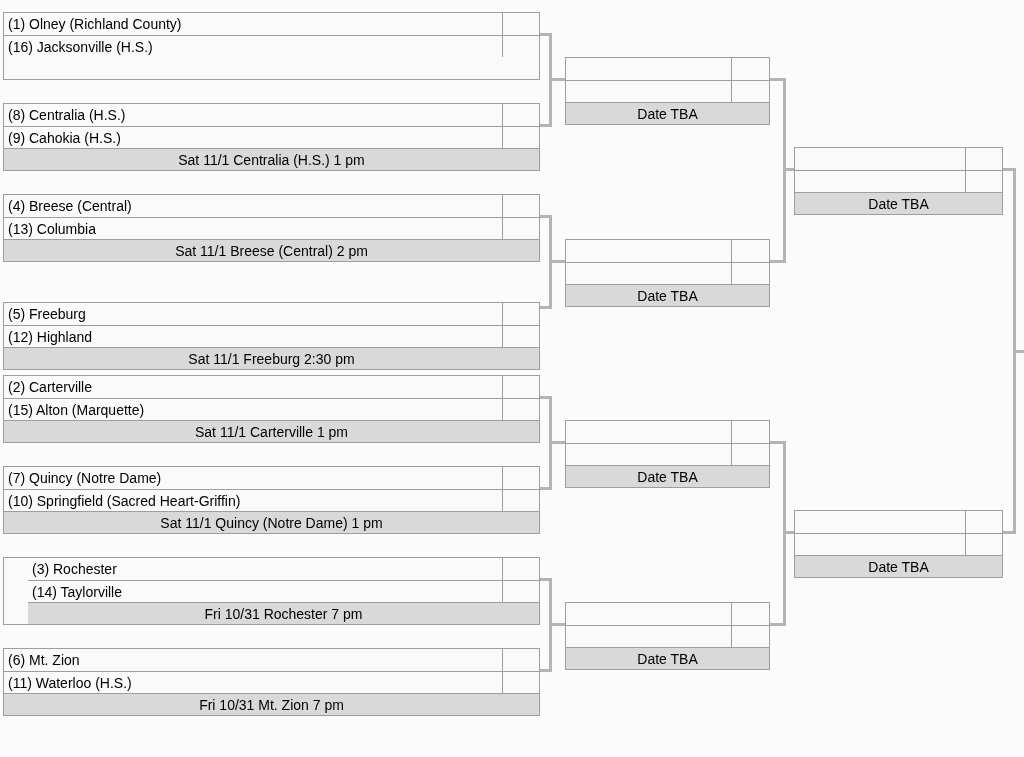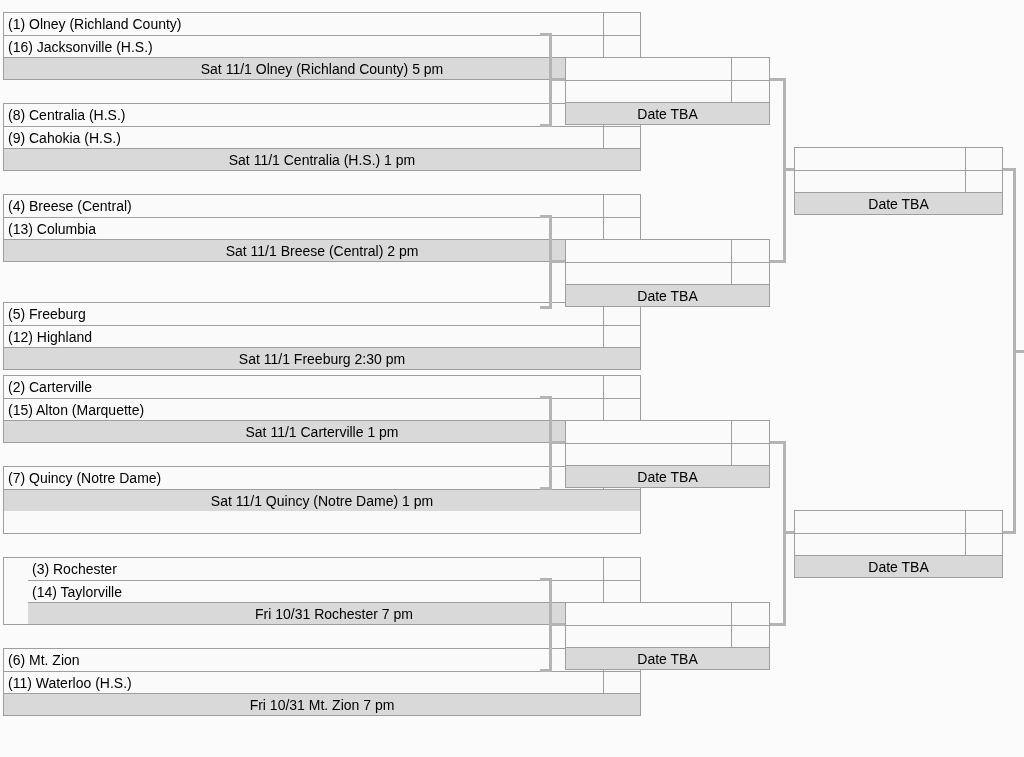--- a/index.html
+++ b/index.html
@@ -37,21 +37,21 @@
     border-left: 1px solid #9e9e9e;
     flex: 0 0 36px;
   }
   .info {
     background: #d9d9d9;
     justify-content: center;
     text-align: center;
   }
 
   
-  .r1 { left: 3px; width: 638px; }
+  .r1 { left: 3px; width: 537px; }
   .p-r1m0 { top: 12px; }  .p-r1m1 { top: 103px; }
   .p-r1m2 { top: 194px; } .p-r1m3 { top: 302px; }
   .p-r1m4 { top: 375px; } .p-r1m5 { top: 466px; }
   .p-r1m6 { top: 557px; padding-left: 24px; } .p-r1m7 { top: 648px; }
 
   
   .r2 { left: 565px; width: 205px; }
   .r2 .score { flex-basis: 37px; }
   .p-r2m0 { top: 57px; }  .p-r2m1 { top: 239px; }
   .p-r2m2 { top: 420px; } .p-r2m3 { top: 602px; }
@@ -110,21 +110,20 @@
 
   <div class="match r1 p-r1m0">
     <div class="row team">
       <span class="tname">(1) Olney (Richland County)</span>
       <span class="score"></span>
     </div>
     <div class="row team">
       <span class="tname">(16) Jacksonville (H.S.)</span>
       <span class="score"></span>
     </div>
-    <div class="row info">Sat 11/1 Olney (Richland County) 5 pm</div>
   </div>
 
   <div class="match r1 p-r1m1">
     <div class="row team">
       <span class="tname">(8) Centralia (H.S.)</span>
       <span class="score"></span>
     </div>
     <div class="row team">
       <span class="tname">(9) Cahokia (H.S.)</span>
       <span class="score"></span>
@@ -164,20 +163,24 @@
     <div class="row team">
       <span class="tname">(15) Alton (Marquette)</span>
       <span class="score"></span>
     </div>
     <div class="row info">Sat 11/1 Carterville 1 pm</div>
   </div>
 
   <div class="match r1 p-r1m5">
     <div class="row team">
       <span class="tname">(7) Quincy (Notre Dame)</span>
+      <span class="score"></span>
+    </div>
+    <div class="row team">
+      <span class="tname">(10) Springfield (Sacred Heart-Griffin)</span>
       <span class="score"></span>
     </div>
     <div class="row info">Sat 11/1 Quincy (Notre Dame) 1 pm</div>
   </div>
 
   <div class="match r1 p-r1m6">
     <div class="row team">
       <span class="tname">(3) Rochester</span>
       <span class="score"></span>
     </div>

